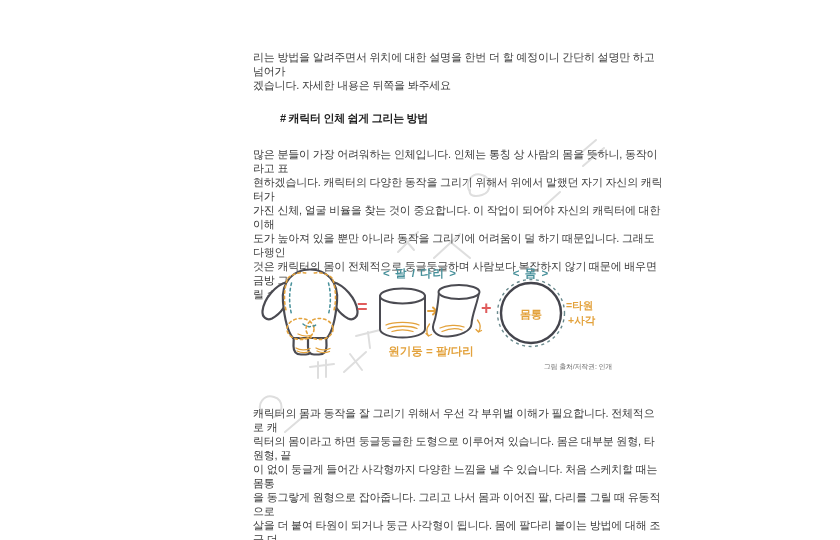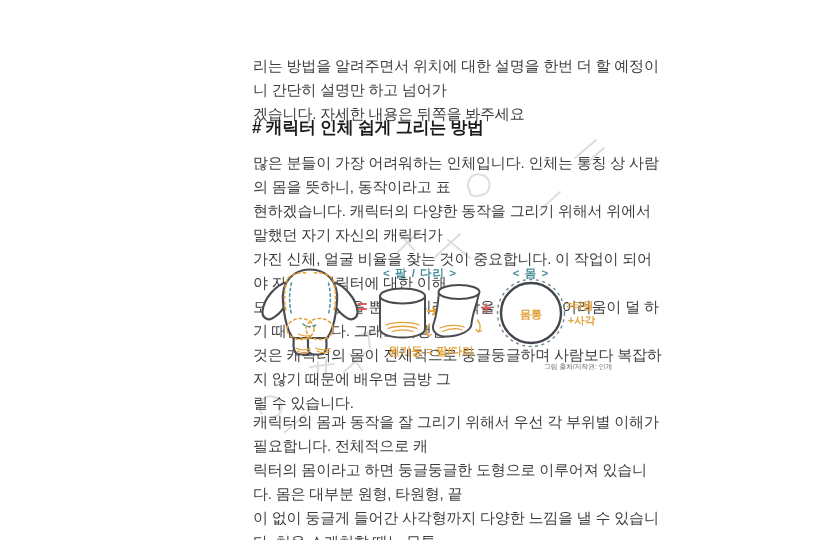--- a/index.html
+++ b/index.html
@@ -1,21 +1,21 @@
 <!DOCTYPE html>
 <html><head>
 <meta charset="utf-8">
 <style>
   html,body{margin:0;padding:0;background:#fff;}
   .page{position:relative;width:840px;height:540px;background:#ffffff;overflow:hidden;
         font-family:"Liberation Sans","DejaVu Sans",sans-serif;color:#3c3c3c;}
   .abs{position:absolute;}
-  .para{font-size:15px;line-height:24px;letter-spacing:-0.2px;white-space:pre-line;color:#3c3c3c;}
+  .para{font-size:11px;line-height:14px;letter-spacing:-0.2px;white-space:pre-line;color:#3c3c3c;}
   .intro{left:253px;top:39px;width:412px;}
-  .heading{left:252px;top:102px;font-size:17px;font-weight:bold;color:#1c1c1c;letter-spacing:-0.3px;}
+  .heading{left:280px;top:102px;font-size:11px;font-weight:bold;color:#1c1c1c;letter-spacing:-0.3px;}
   .body1{left:253px;top:136px;width:412px;}
   .fig-title{left:250px;top:231px;width:350px;text-align:center;font-size:11px;font-weight:bold;color:#2a2a2a;letter-spacing:-0.2px;}
   .diagram-box{left:250px;top:256px;width:350px;height:115px;}
   .caption{left:450px;top:362px;width:162px;text-align:right;font-size:7px;color:#6b6b6b;letter-spacing:-0.2px;}
   .body2{left:253px;top:395px;width:412px;}
   .wm{left:0;top:0;width:840px;height:540px;pointer-events:none;}
   svg{display:block;}
   text{font-family:"Liberation Sans","DejaVu Sans",sans-serif;}
 </style>
 </head>

